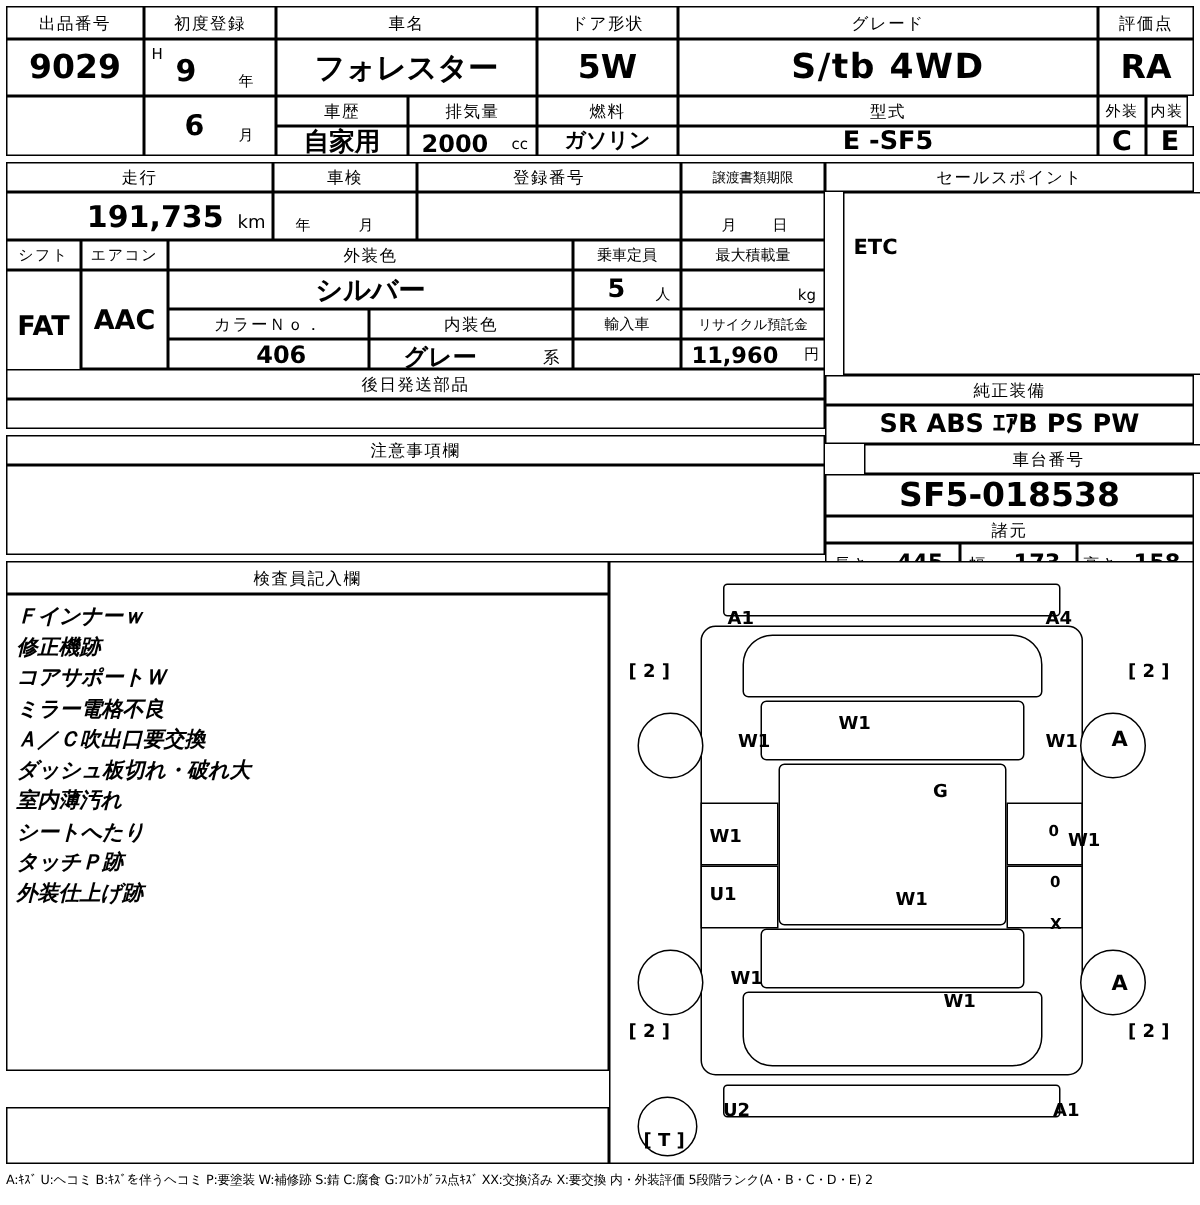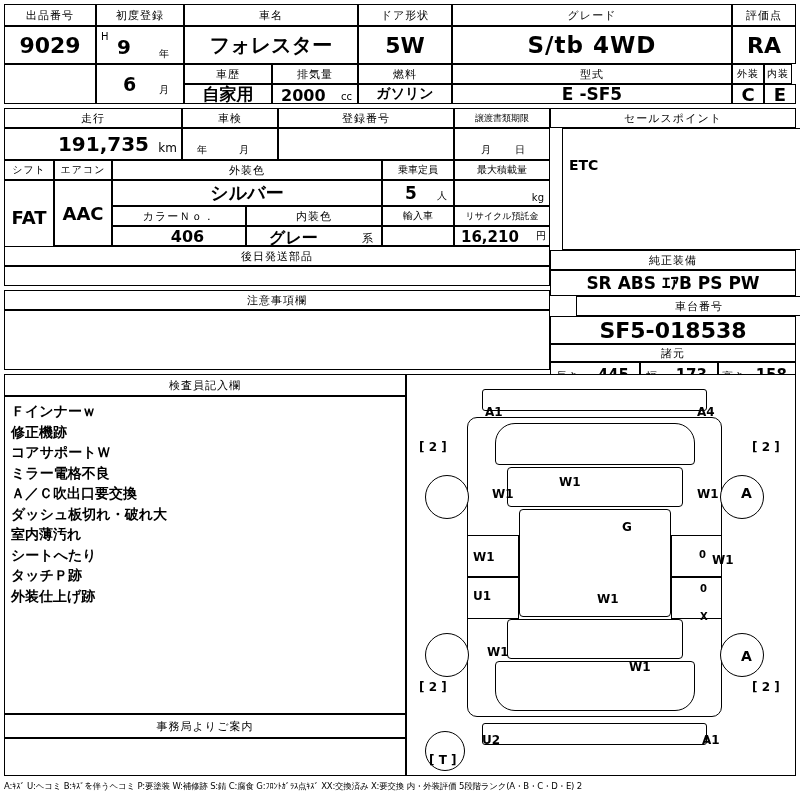--- a/index.html
+++ b/index.html
@@ -15,21 +15,21 @@
   .box{position:absolute;border:1px solid #000;box-sizing:border-box;background:#fff;}
   .lbl{font-size:11px;letter-spacing:1px;display:flex;align-items:center;justify-content:center;text-align:right;}
   .val{display:flex;align-items:center;justify-content:center;text-align:center;}
   .big{font-size:22px;font-weight:bold;}
   .mid{font-size:18px;font-weight:bold;}
   .sml{font-size:10px;}
   .footer{position:absolute;left:4px;top:781px;width:792px;font-size:8.5px;letter-spacing:-0.2px;white-space:nowrap;}
   .diagram{position:absolute;border:1px solid #000;box-sizing:border-box;}
   .dtext{position:absolute;font-size:12px;font-weight:bold;font-family:"DejaVu Sans","Liberation Sans",sans-serif;}
   .circle{position:absolute;border:1px solid #000;border-radius:50%;box-sizing:border-box;background:#fff;}
-  .insp{font-size:14px;line-height:20.5px;font-weight:bold;padding:4px 6px;}
+  .insp{font-size:14px;line-height:20.5px;font-weight:bold;padding:4px 6px;font-style:italic;}
 </style>
 </head>
 <body>
 
 <div class="sheet">
 
   <div class="box lbl" style="left:0;top:0;width:92px;height:22px;">出品番号</div>
   <div class="box lbl" style="left:92px;top:0;width:88px;height:22px;">初度登録</div>
   <div class="box lbl" style="left:180px;top:0;width:174px;height:22px;">車名</div>
   <div class="box lbl" style="left:354px;top:0;width:94px;height:22px;">ドア形状</div>
@@ -117,21 +117,21 @@
   <div class="box lbl sml" style="left:378px;top:202px;width:72px;height:20px;letter-spacing:0;">輸入車</div>
   <div class="box lbl sml" style="left:450px;top:202px;width:96px;height:20px;letter-spacing:0;font-size:9px;">リサイクル預託金</div>
 
   <div class="box val" style="left:108px;top:222px;width:134px;height:20px;font-size:16px;font-weight:bold;padding-left:17px;">406</div>
   <div class="box" style="left:242px;top:222px;width:136px;height:20px;">
     <div style="position:absolute;left:22px;top:1px;font-size:16px;font-weight:bold;">グレー</div>
     <div style="position:absolute;right:8px;top:4px;font-size:11px;">系</div>
   </div>
   <div class="box" style="left:378px;top:222px;width:72px;height:20px;"></div>
   <div class="box" style="left:450px;top:222px;width:96px;height:20px;">
-    <div style="position:absolute;left:6px;top:1px;font-size:15px;font-weight:bold;">16,210</div>
+    <div style="position:absolute;left:6px;top:1px;font-size:15px;font-weight:bold;">11,960</div>
     <div style="position:absolute;right:3px;bottom:2px;font-size:10px;">円</div>
   </div>
 
   <div class="box lbl" style="left:0;top:242px;width:546px;height:20px;">後日発送部品</div>
   <div class="box" style="left:0;top:262px;width:546px;height:20px;"></div>
 
   <div class="box lbl" style="left:546px;top:246px;width:246px;height:20px;">純正装備</div>
   <div class="box val" style="left:546px;top:266px;width:246px;height:26px;font-size:17px;font-weight:bold;">SR  ABS  ｴｱB  PS  PW</div>
 
   <div class="box lbl" style="left:0;top:286px;width:546px;height:20px;">注意事項欄</div>
@@ -162,21 +162,20 @@
       <div>ミラー電格不良</div>
       <div>Ａ／Ｃ吹出口要交換</div>
       <div>ダッシュ板切れ・破れ大</div>
       <div>室内薄汚れ</div>
       <div>シートへたり</div>
       <div>タッチＰ跡</div>
       <div>外装仕上げ跡</div>
     </div>
   </div>
 
-  <div class="box lbl" style="left:0;top:710px;width:402px;height:24px;">事務局よりご案内</div>
   <div class="box" style="left:0;top:734px;width:402px;height:38px;"></div>
 
   <div class="box" style="left:402px;top:370px;width:390px;height:402px;">
 
     <div class="diagram" style="left:75px;top:14px;width:225px;height:22px;border-radius:3px;"></div>
 
     <div class="diagram" style="left:60px;top:42px;width:255px;height:300px;border-radius:10px;"></div>
 
     <div class="diagram" style="left:88px;top:48px;width:200px;height:42px;border-radius:20px 20px 4px 4px;"></div>
 

